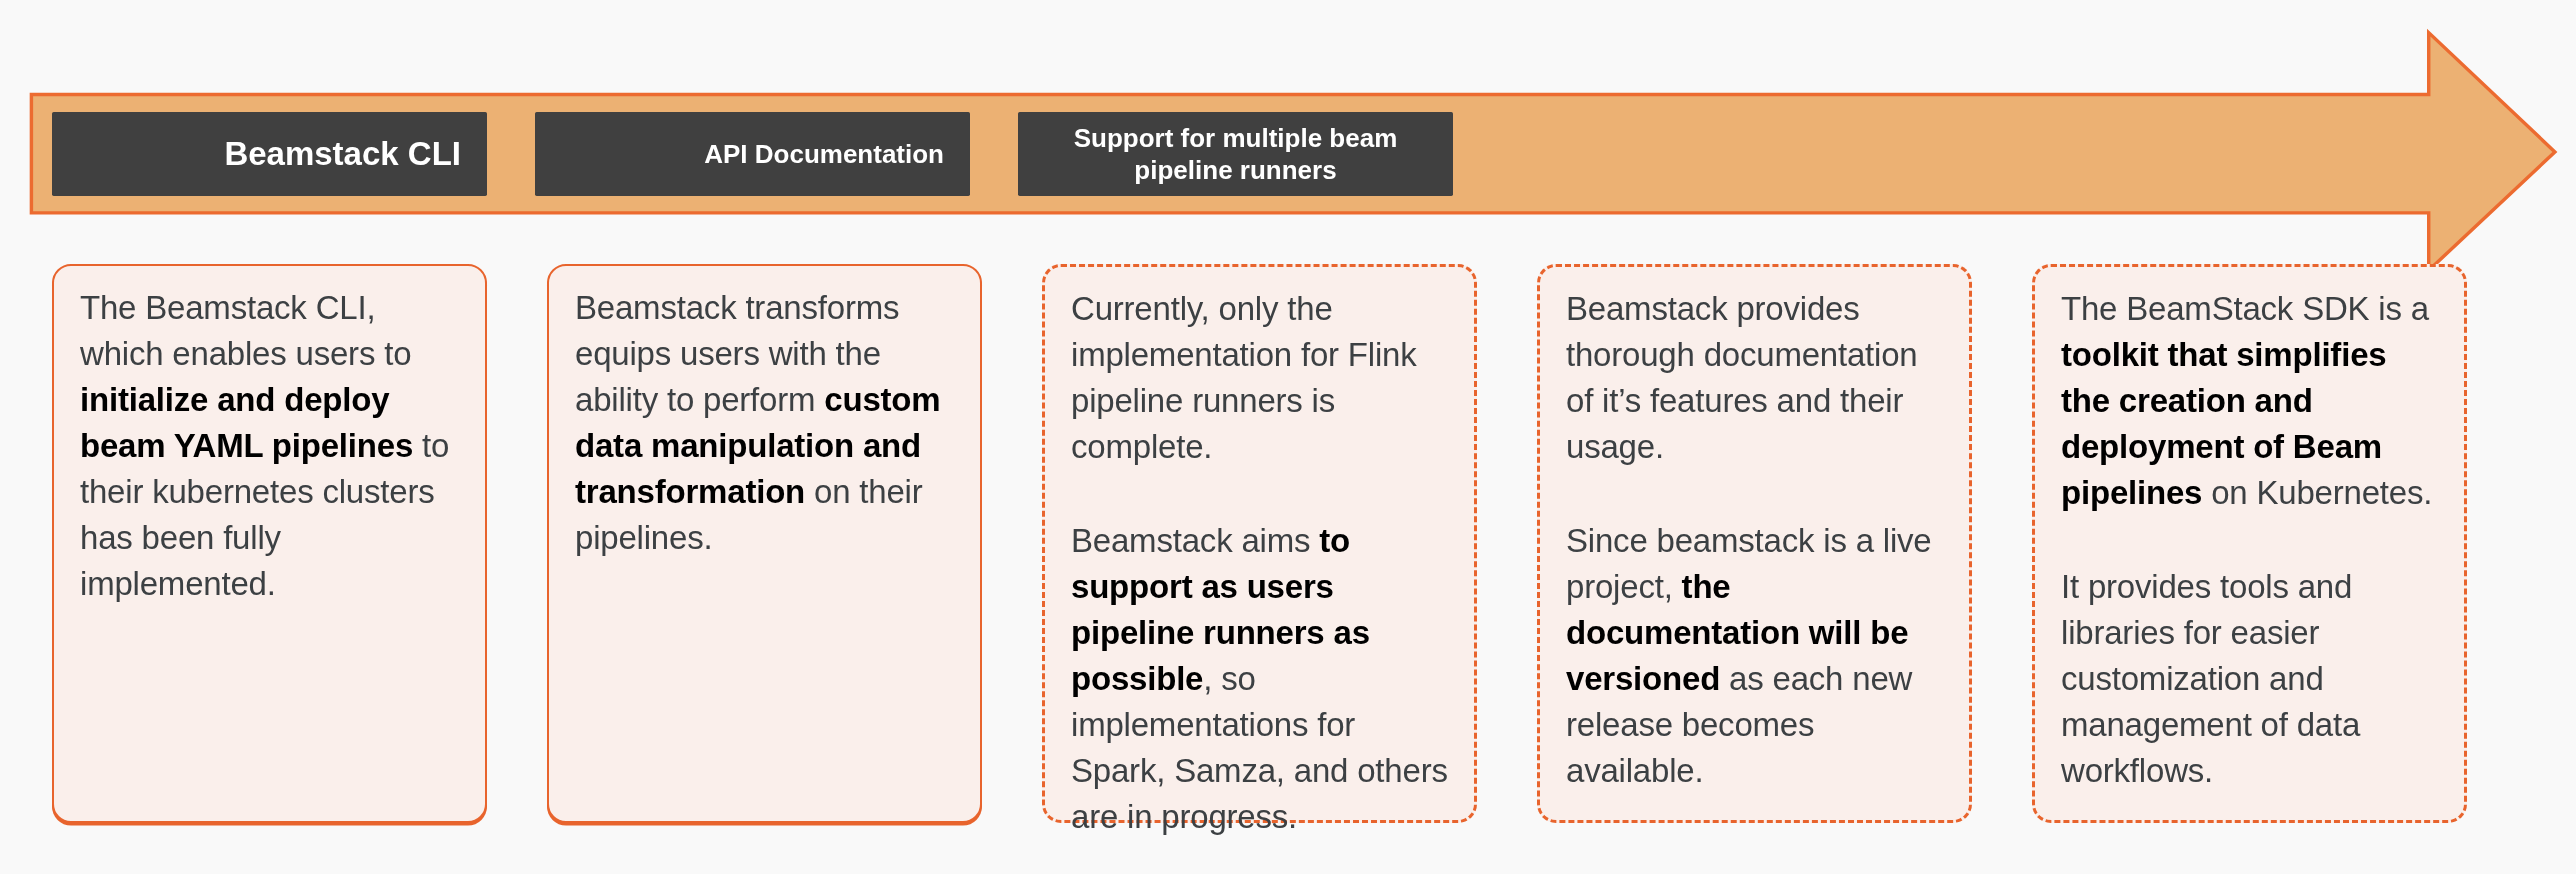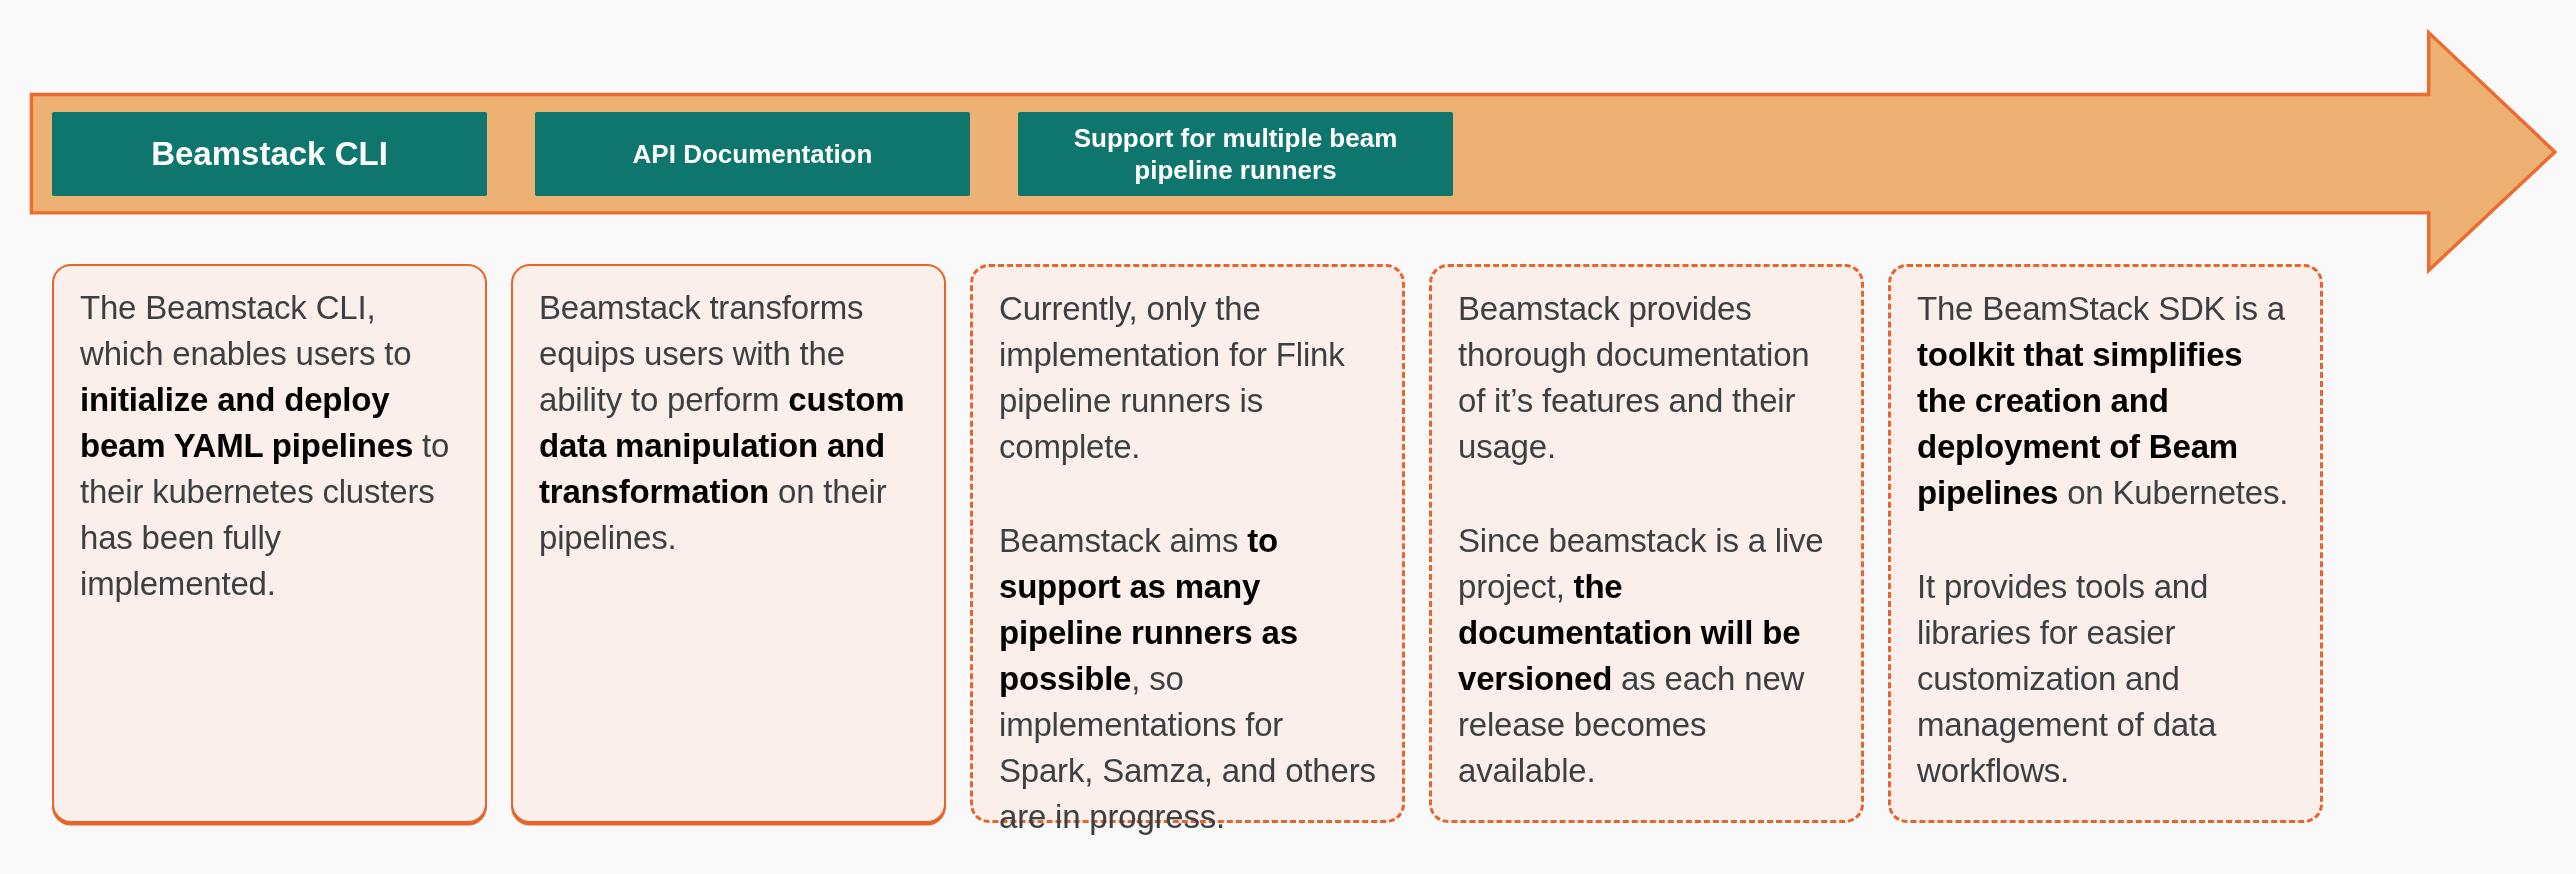--- a/index.html
+++ b/index.html
@@ -14,33 +14,33 @@
   
   .arrow-svg{position:absolute;left:0;top:0;width:2576px;height:309px;display:block;}
 
   
   .labels-row{
     position:absolute;left:52px;top:112px;
     display:flex;gap:48px;
   }
   .label-box{
     width:435px;height:84px;
-    background:#0f766e;
+    background:#404040;
     border-radius:1.7px;
-    display:flex;align-items:center;justify-content:center;
+    display:flex;align-items:center;justify-content:flex-end;
     text-align:center;
     color:#ffffff;font-weight:bold;font-size:33px;line-height:38px;
     padding:0 26px;box-sizing:border-box;
   }
   .label-box.small{font-size:26px;line-height:32px;}
 
   
   .cards-row{
     position:absolute;left:52px;top:264px;
-    display:flex;gap:24px;align-items:center;
+    display:flex;gap:60px;align-items:center;
   }
   .card{
     width:435px;height:559px;
     box-sizing:border-box;
     background:#faefeb;
     border-radius:19px;
     padding:19px 26px;
     font-size:33px;line-height:46px;color:#3c4043;
     letter-spacing:-0.2px;
   }
@@ -78,21 +78,21 @@
 
   <div class="cards-row">
     <div class="card solid">
         <p><span>The Beamstack CLI, which enables users to </span><b>initialize and deploy beam YAML pipelines</b><span> to their kubernetes clusters has been fully implemented.</span></p>
       </div>
     <div class="card solid">
         <p><span>Beamstack transforms equips users with the ability to perform </span><b>custom data manipulation and transformation</b><span> on their pipelines.</span></p>
       </div>
     <div class="card dashed">
         <p><span>Currently, only the implementation for Flink pipeline runners is complete.</span></p>
-        <p><span>Beamstack aims </span><b>to support as many pipeline runners as possible</b><span>, so implementations for Spark, Samza, and others are in progress.</span></p>
+        <p><span>Beamstack aims </span><b>to support as users pipeline runners as possible</b><span>, so implementations for Spark, Samza, and others are in progress.</span></p>
       </div>
     <div class="card dashed">
         <p><span>Beamstack provides thorough documentation of it’s features and their usage.</span></p>
         <p><span>Since beamstack is a live project, </span><b>the documentation will be versioned</b><span> as each new release becomes available.</span></p>
       </div>
     <div class="card dashed">
         <p><span>The BeamStack SDK is a </span><b>toolkit that simplifies the creation and deployment of Beam pipelines</b><span> on Kubernetes.</span></p>
         <p><span>It provides tools and libraries for easier customization and management of data workflows.</span></p>
       </div>
   </div>

